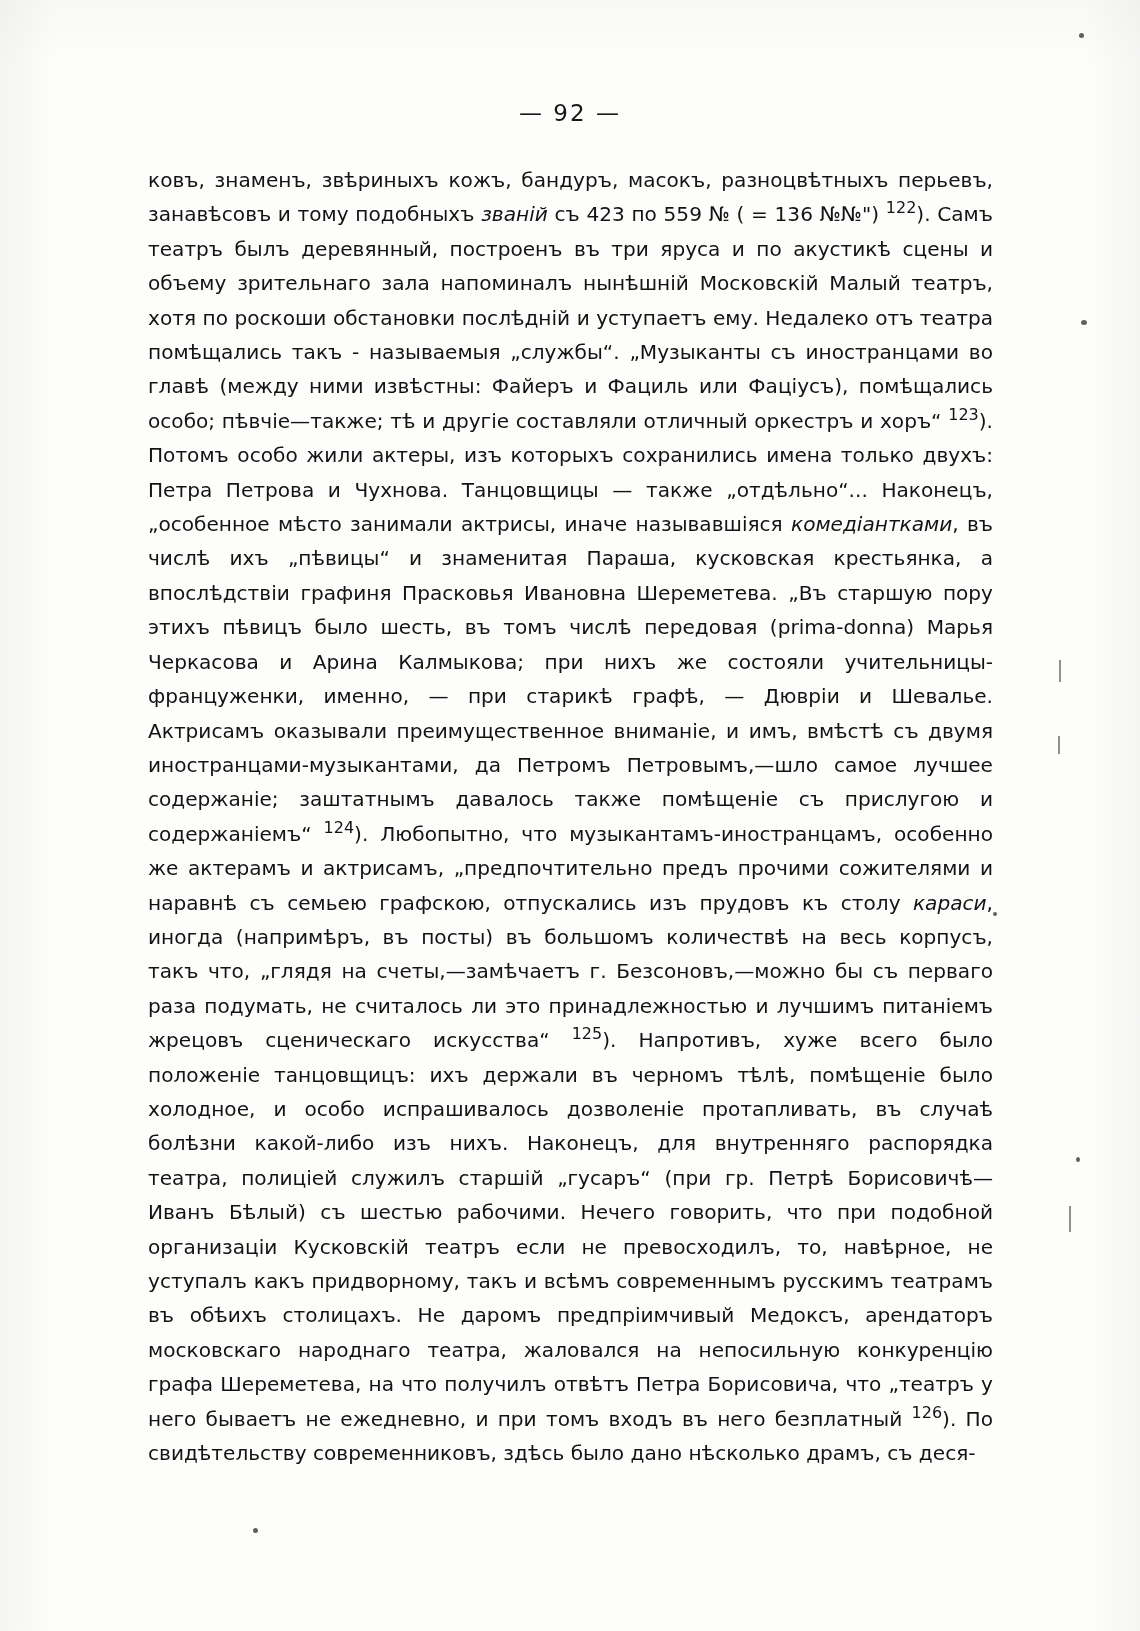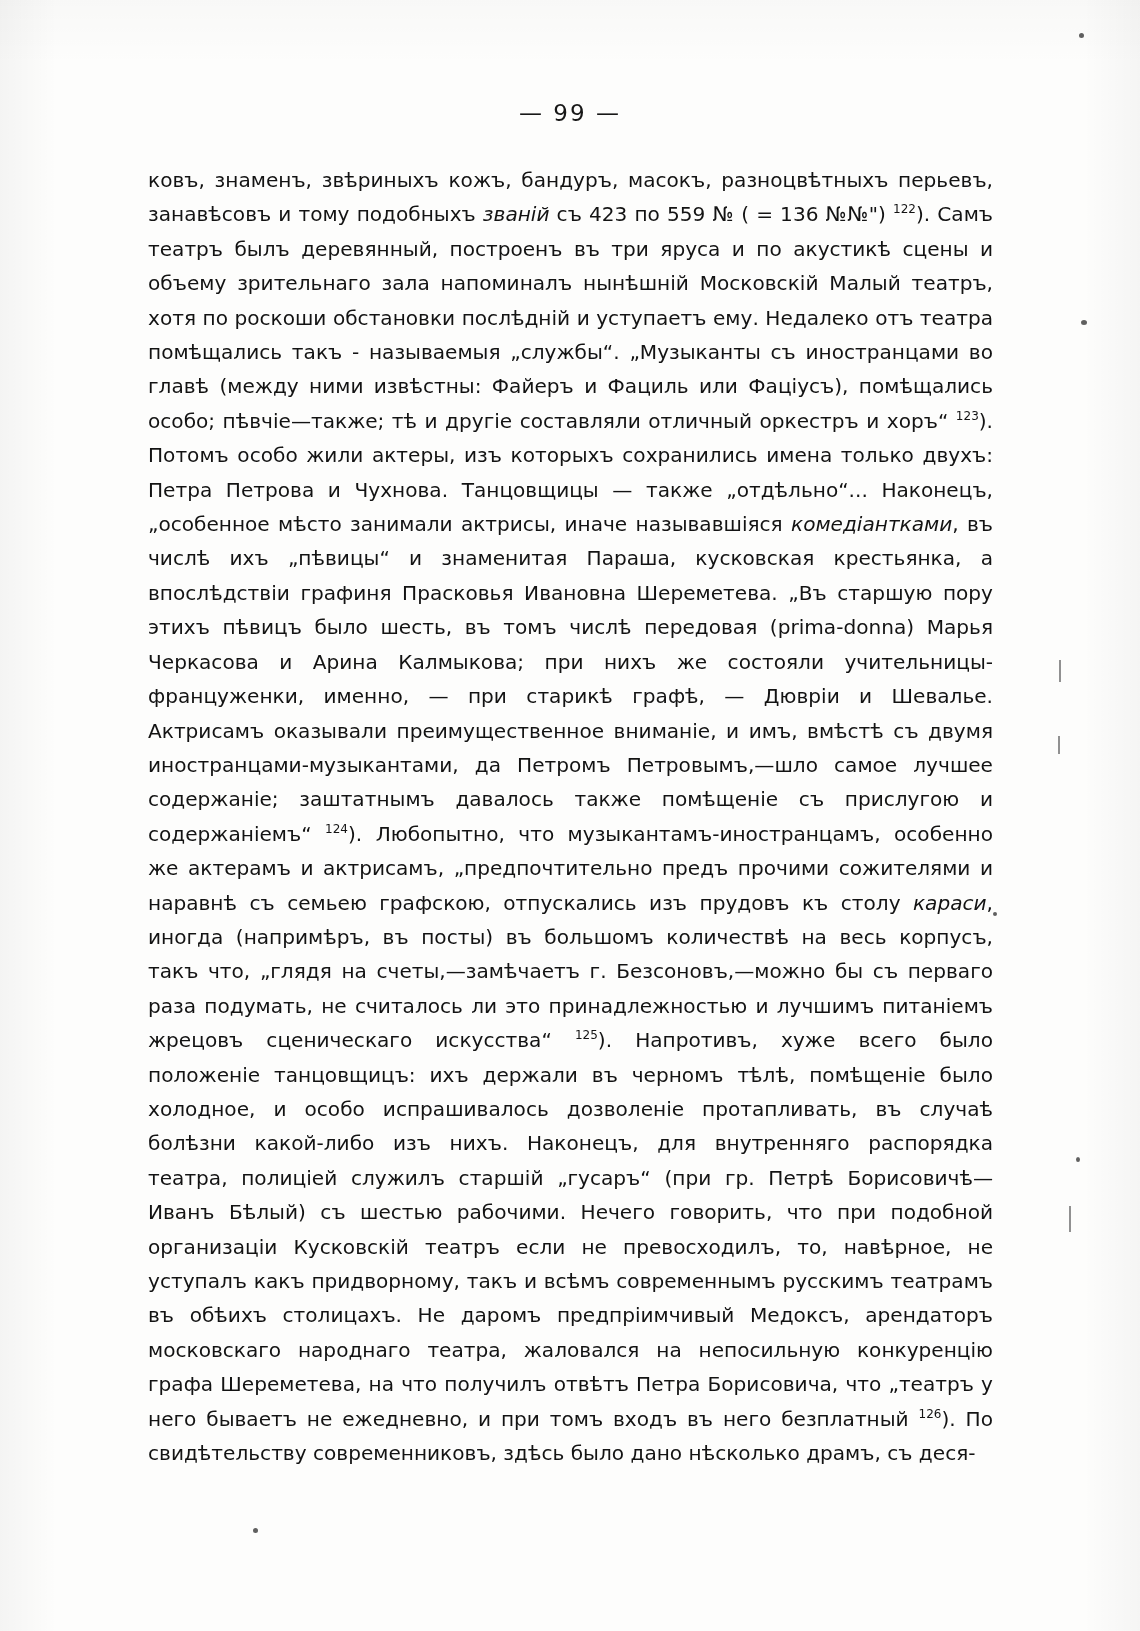--- a/index.html
+++ b/index.html
@@ -50,21 +50,21 @@
     text-justify: inter-word;
     color: #131313;
     -webkit-font-smoothing: antialiased;
   }
   .body-text p {
     margin: 0;
     text-indent: 0;
   }
   .it { font-style: italic; margin-top: 48px; }
   .sup {
-    font-size: 12px;
+    font-size: 16px;
     vertical-align: super;
     line-height: 0;
   }
   
   .speck {
     position: absolute;
     background: #2b2b2b;
     border-radius: 50%;
     opacity: 0.75;
   }
@@ -72,21 +72,21 @@
     position: absolute;
     background: #4a4a4a;
     opacity: 0.6;
   }
 </style>
 </head>
 <body>
 
 <div class="page">
 
-  <div class="folio">— 99 —</div>
+  <div class="folio">— 92 —</div>
 
   <div class="body-text">
     <p id="body-paragraph">ковъ, знаменъ, звѣриныхъ кожъ, бандуръ, масокъ, разноцвѣтныхъ перьевъ, занавѣсовъ и тому подобныхъ <span class="it">званій</span> съ 423 по 559 № ( = 136 №№") <span class="sup">122</span>). Самъ театръ былъ деревянный, построенъ въ три яруса и по акустикѣ сцены и объему зрительнаго зала напоминалъ нынѣшній Московскій Малый театръ, хотя по роскоши обстановки послѣдній и уступаетъ ему. Недалеко отъ театра помѣщались такъ - называемыя „службы“. „Музыканты съ иностранцами во главѣ (между ними извѣстны: Файеръ и Фациль или Фаціусъ), помѣщались особо; пѣвчіе—также; тѣ и другіе составляли отличный оркестръ и хоръ“ <span class="sup">123</span>). Потомъ особо жили актеры, изъ которыхъ сохранились имена только двухъ: Петра Петрова и Чухнова. Танцовщицы — также „отдѣльно“... Наконецъ, „особенное мѣсто занимали актрисы, иначе называвшіяся <span class="it">комедіантками</span>, въ числѣ ихъ „пѣвицы“ и знаменитая Параша, кусковская крестьянка, а впослѣдствіи графиня Прасковья Ивановна Шереметева. „Въ старшую пору этихъ пѣвицъ было шесть, въ томъ числѣ передовая (prima-donna) Марья Черкасова и Арина Калмыкова; при нихъ же состояли учительницы-француженки, именно, — при старикѣ графѣ, — Дювріи и Шевалье. Актрисамъ оказывали преимущественное вниманіе, и имъ, вмѣстѣ съ двумя иностранцами-музыкантами, да Петромъ Петровымъ,—шло самое лучшее содержаніе; заштатнымъ давалось также помѣщеніе съ прислугою и содержаніемъ“ <span class="sup">124</span>). Любопытно, что музыкантамъ-иностранцамъ, особенно же актерамъ и актрисамъ, „предпочтительно предъ прочими сожителями и наравнѣ съ семьею графскою, отпускались изъ прудовъ къ столу <span class="it">караси</span>, иногда (напримѣръ, въ посты) въ большомъ количествѣ на весь корпусъ, такъ что, „глядя на счеты,—замѣчаетъ г. Безсоновъ,—можно бы съ перваго раза подумать, не считалось ли это принадлежностью и лучшимъ питаніемъ жрецовъ сценическаго искусства“ <span class="sup">125</span>). Напротивъ, хуже всего было положеніе танцовщицъ: ихъ держали въ черномъ тѣлѣ, помѣщеніе было холодное, и особо испрашивалось дозволеніе протапливать, въ случаѣ болѣзни какой-либо изъ нихъ. Наконецъ, для внутренняго распорядка театра, полиціей служилъ старшій „гусаръ“ (при гр. Петрѣ Борисовичѣ—Иванъ Бѣлый) съ шестью рабочими. Нечего говорить, что при подобной организаціи Кусковскій театръ если не превосходилъ, то, навѣрное, не уступалъ какъ придворному, такъ и всѣмъ современнымъ русскимъ театрамъ въ обѣихъ столицахъ. Не даромъ предпріимчивый Медоксъ, арендаторъ московскаго народнаго театра, жаловался на непосильную конкуренцію графа Шереметева, на что получилъ отвѣтъ Петра Борисовича, что „театръ у него бываетъ не ежедневно, и при томъ входъ въ него безплатный <span class="sup">126</span>). По свидѣтельству современниковъ, здѣсь было дано нѣсколько драмъ, съ деся-</p>
   </div>
 
   <span class="speck" style="left:1079px; top:33px; width:5px; height:5px;"></span>
   <span class="speck" style="left:1081px; top:320px; width:6px; height:5px;"></span>
   <span class="speck" style="left:993px; top:912px; width:4px; height:4px;"></span>
   <span class="speck" style="left:1076px; top:1157px; width:4px; height:5px;"></span>
   <span class="speck" style="left:253px; top:1528px; width:5px; height:5px;"></span>

